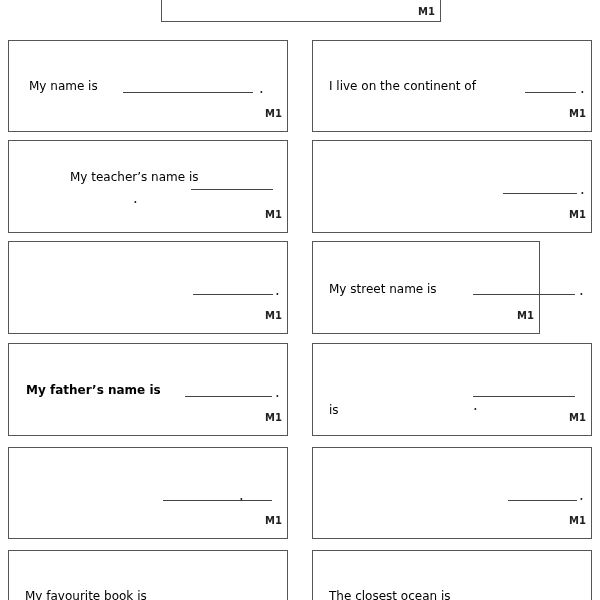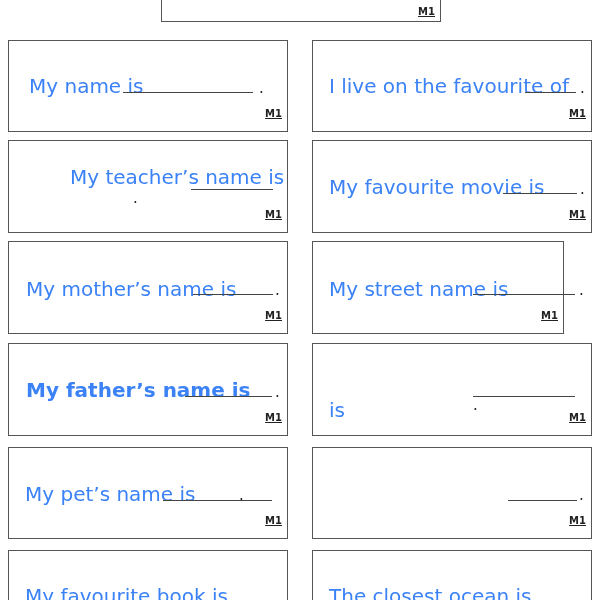--- a/index.html
+++ b/index.html
@@ -1,84 +1,81 @@
 <!DOCTYPE html>
 <html><head>
 <meta charset="utf-8">
 <style>
   html, body { margin:0; padding:0; background:#ffffff; }
   body { width:600px; height:600px; overflow:hidden; position:relative;
          font-family: "DejaVu Sans", sans-serif; color:#222; }
   .card { position:absolute; box-sizing:border-box; border:1.5px solid #555; background:#fff; }
-  .card .txt { position:absolute; font-size:20px; line-height:19px; color:#3b82f6; }
+  .card .txt { position:absolute; font-size:12px; line-height:19px; color:#000000; }
   .card .blank { position:absolute; height:0; border-top:1.3px solid #444; }
   .card .dot { position:absolute; font-size:15px; line-height:15px; }
-  .card .mark { position:absolute; right:5px; bottom:12px; font-size:10px; font-weight:bold; color:#222;text-decoration:underline; }
+  .card .mark { position:absolute; right:5px; bottom:12px; font-size:10px; font-weight:bold; color:#222; }
 </style>
 </head>
 <body>
 
 <div class="card" style="left:161px; top:-10px; width:280px; height:32px;">
   <span class="mark" style="bottom:4px;">M1</span>
 </div>
 
 <div class="card" style="left:8px; top:40px; width:280px; height:92px;">
   <span class="txt" style="left:20px; top:36px;">My name is</span>
   <span class="blank" style="left:114px; top:51px; width:130px;"></span>
   <span class="dot" style="left:250px; top:40px;">.</span>
   <span class="mark">M1</span>
 </div>
 <div class="card" style="left:312px; top:40px; width:280px; height:92px;">
-  <span class="txt" style="left:16px; top:36px;">I live on the favourite of</span>
+  <span class="txt" style="left:16px; top:36px;">I live on the continent of</span>
   <span class="blank" style="left:212px; top:51px; width:51px;"></span>
   <span class="dot" style="left:267px; top:40px;">.</span>
   <span class="mark">M1</span>
 </div>
 
 <div class="card" style="left:8px; top:140px; width:280px; height:93px;">
   <span class="txt" style="left:13px; top:27px;margin-left:48px;">My teacher’s name is</span>
   <span class="blank" style="left:182px; top:48px; width:82px;"></span>
   <span class="dot" style="left:124px; top:50px;">.</span>
   <span class="mark">M1</span>
 </div>
 <div class="card" style="left:312px; top:140px; width:280px; height:93px;">
-  <span class="txt" style="left:16px; top:37px;">My favourite movie is</span>
   <span class="blank" style="left:190px; top:52px; width:74px;"></span>
   <span class="dot" style="left:267px; top:41px;">.</span>
   <span class="mark">M1</span>
 </div>
 
 <div class="card" style="left:8px; top:241px; width:280px; height:93px;">
-  <span class="txt" style="left:17px; top:38px;">My mother’s name is</span>
   <span class="blank" style="left:184px; top:52px; width:80px;"></span>
   <span class="dot" style="left:266px; top:41px;">.</span>
   <span class="mark">M1</span>
 </div>
-<div class="card" style="left:312px; top:241px; width:252px; height:93px;">
+<div class="card" style="left:312px; top:241px; width:228px; height:93px;">
   <span class="txt" style="left:16px; top:38px;">My street name is</span>
   <span class="blank" style="left:160px; top:52px; width:102px;"></span>
   <span class="dot" style="left:266px; top:41px;">.</span>
   <span class="mark">M1</span>
 </div>
 
 <div class="card" style="left:8px; top:343px; width:280px; height:93px;">
   <span class="txt" style="left:17px; top:37px;font-weight:bold;">My father’s name is</span>
   <span class="blank" style="left:176px; top:52px; width:87px;"></span>
   <span class="dot" style="left:266px; top:41px;">.</span>
   <span class="mark">M1</span>
 </div>
 <div class="card" style="left:312px; top:343px; width:280px; height:93px;">
   <span class="txt" style="left:16px; top:57px;">is</span>
   <span class="blank" style="left:160px; top:52px; width:102px;"></span>
   <span class="dot" style="left:160px; top:54px;">.</span>
   <span class="mark">M1</span>
 </div>
 
 <div class="card" style="left:8px; top:447px; width:280px; height:92px;">
-  <span class="txt" style="left:16px; top:37px;">My pet’s name is</span>
   <span class="blank" style="left:154px; top:52px; width:109px;"></span>
   <span class="dot" style="left:230px; top:40px;">.</span>
   <span class="mark">M1</span>
 </div>
 <div class="card" style="left:312px; top:447px; width:280px; height:92px;">
   <span class="blank" style="left:195px; top:52px; width:69px;"></span>
   <span class="dot" style="left:266px; top:40px;">.</span>
   <span class="mark">M1</span>
 </div>
 

